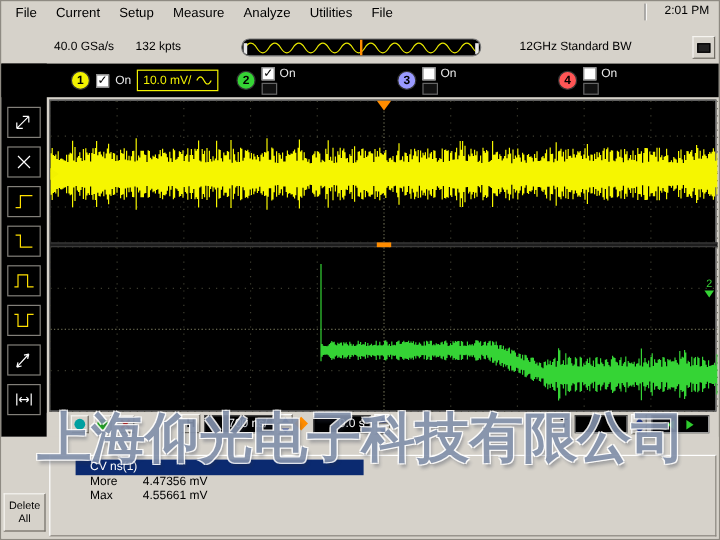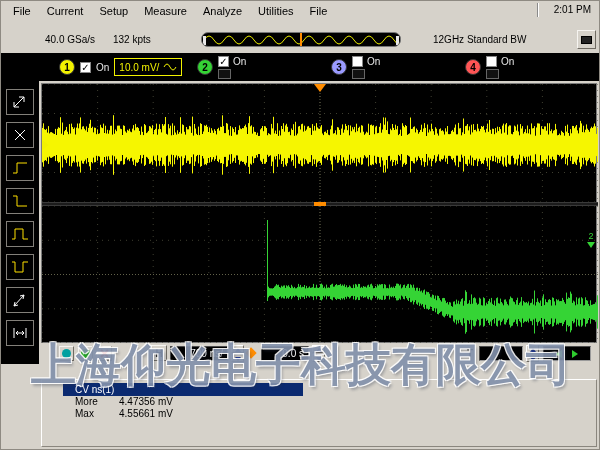--- a/index.html
+++ b/index.html
@@ -265,20 +265,24 @@
     <div class="bbox" style="position:absolute;left:504px;top:2px;width:48px;height:15px">
       <div class="harrows">
           <div class="tri-l"></div>
           <div class="tri-r"></div>
         </div>
     </div>
   </div>
 
   <div class="measurepanel">
     <div class="mplate"></div>
+    <div class="sidebtn raised" style="top:47px">
+      <span>Delete</span>
+      <span>All</span>
+    </div>
     <div class="mlist">
       <div class="msel">CV ns(1)</div>
       <div class="mrow">
         <span class="ml">More</span>
         <span>4.47356 mV</span>
       </div>
       <div class="mrow">
         <span class="ml">Max</span>
         <span>4.55661 mV</span>
       </div>

